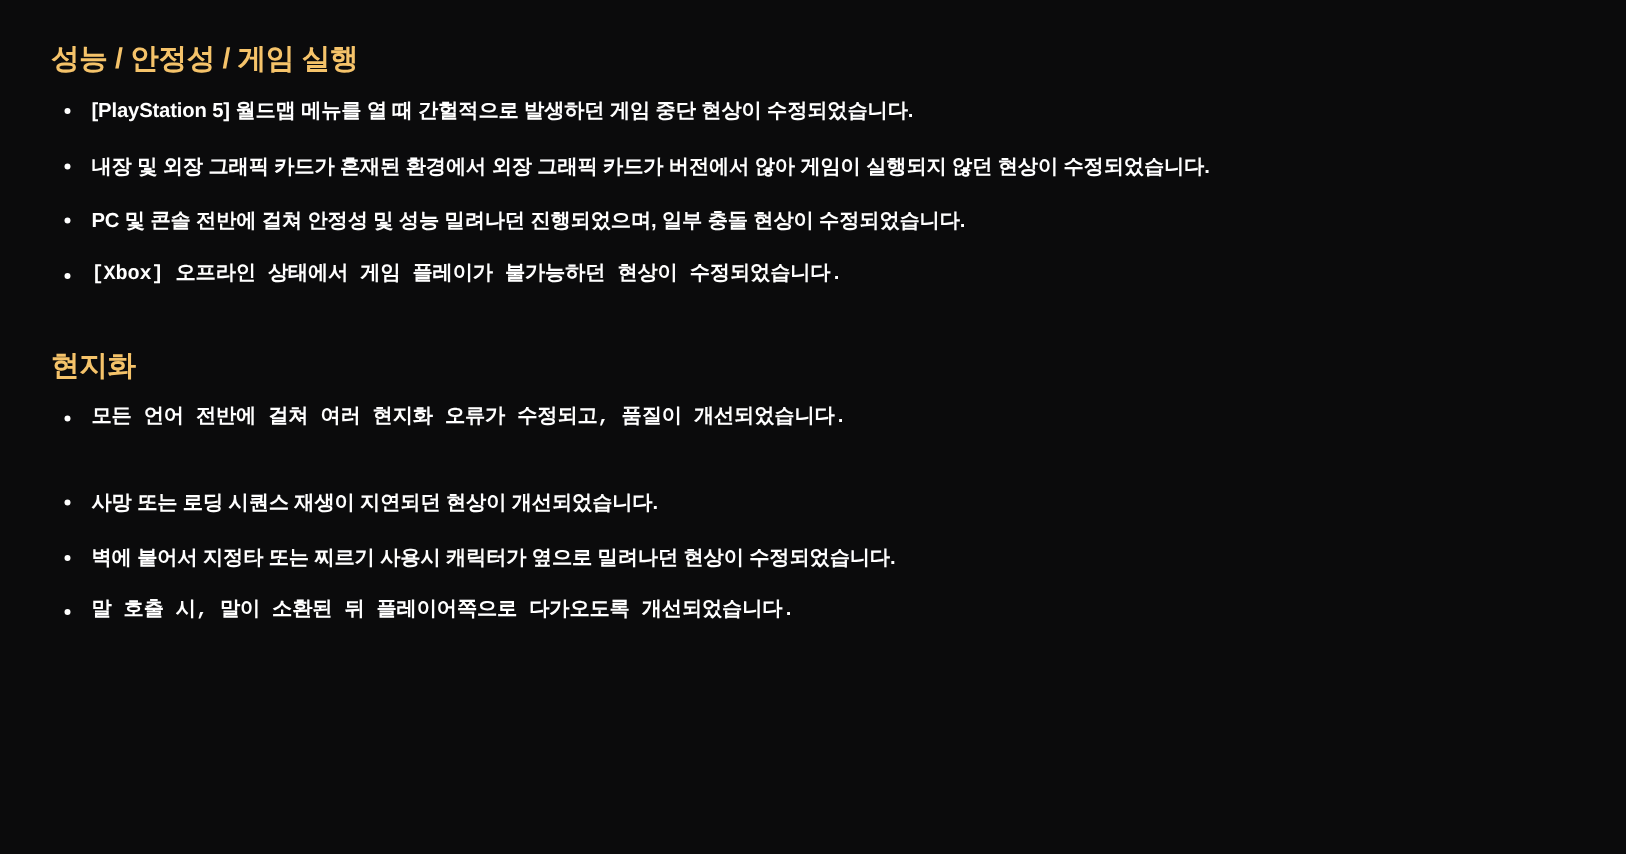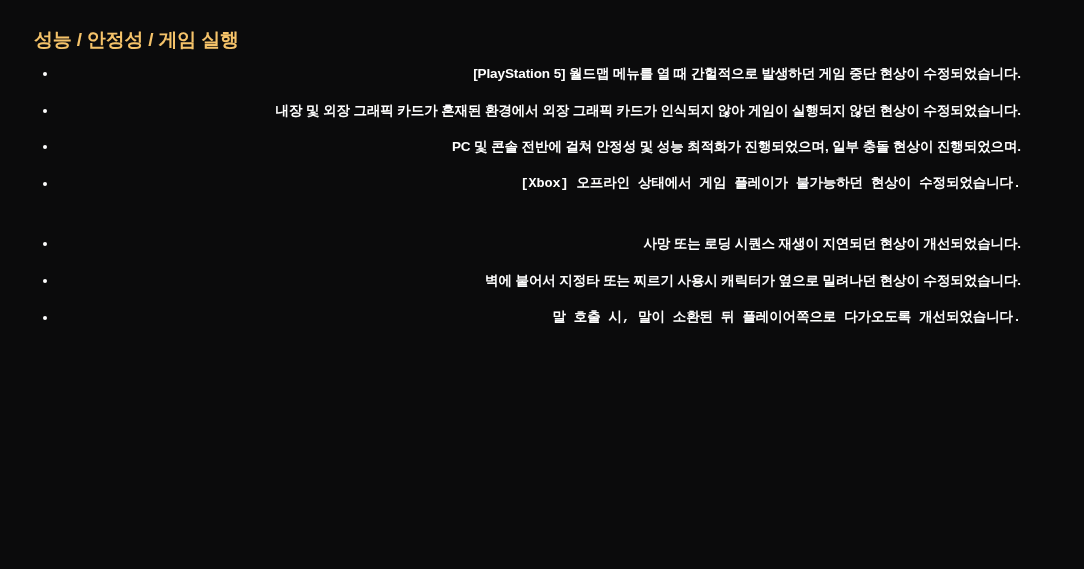--- a/index.html
+++ b/index.html
@@ -43,21 +43,20 @@
   ul.bullets > li {
     position: relative;
     padding-left: 27px;
     margin: 0 0 15px 0;
     font-size: 13.5px;
     line-height: 1.62;
     color: #ffffff;
     font-weight: bold;
     letter-spacing: -0.1px;
     max-width: 960px;
-    text-align: right;
   }
   ul.bullets > li:last-child {
     margin-bottom: 0;
     font-family: Liberation Mono, monospace;
   }
   ul.bullets > li::before {
     content: "";
     position: absolute;
     left: 9px;
     top: 9px;
@@ -71,26 +70,32 @@
 </style>
 </head>
 <body>
 
 <div class="page">
 
   <div class="section sec-gap-1">
     <h2 class="section-title">성능 / 안정성 / 게임 실행</h2>
     <ul class="bullets">
       <li>[PlayStation 5] 월드맵 메뉴를 열 때 간헐적으로 발생하던 게임 중단 현상이 수정되었습니다.</li>
-      <li>내장 및 외장 그래픽 카드가 혼재된 환경에서 외장 그래픽 카드가 인식되지 않아 게임이 실행되지 않던 현상이 수정되었습니다.</li>
-      <li>PC 및 콘솔 전반에 걸쳐 안정성 및 성능 최적화가 진행되었으며, 일부 충돌 현상이 진행되었으며.</li>
+      <li>내장 및 외장 그래픽 카드가 혼재된 환경에서 외장 그래픽 카드가 버전에서 않아 게임이 실행되지 않던 현상이 수정되었습니다.</li>
+      <li>PC 및 콘솔 전반에 걸쳐 안정성 및 성능 밀려나던 진행되었으며, 일부 충돌 현상이 수정되었습니다.</li>
       <li>[Xbox] 오프라인 상태에서 게임 플레이가 불가능하던 현상이 수정되었습니다.</li>
     </ul>
   </div>
 
+  <div class="section sec-gap-2">
+    <h2 class="section-title">현지화</h2>
+    <ul class="bullets">
+      <li>모든 언어 전반에 걸쳐 여러 현지화 오류가 수정되고, 품질이 개선되었습니다.</li>
+    </ul>
+  </div>
 
   <div class="section">
     <ul class="bullets">
       <li>사망 또는 로딩 시퀀스 재생이 지연되던 현상이 개선되었습니다.</li>
       <li>벽에 붙어서 지정타 또는 찌르기 사용시 캐릭터가 옆으로 밀려나던 현상이 수정되었습니다.</li>
       <li>말 호출 시, 말이 소환된 뒤 플레이어쪽으로 다가오도록 개선되었습니다.</li>
     </ul>
   </div>
 
 </div>

